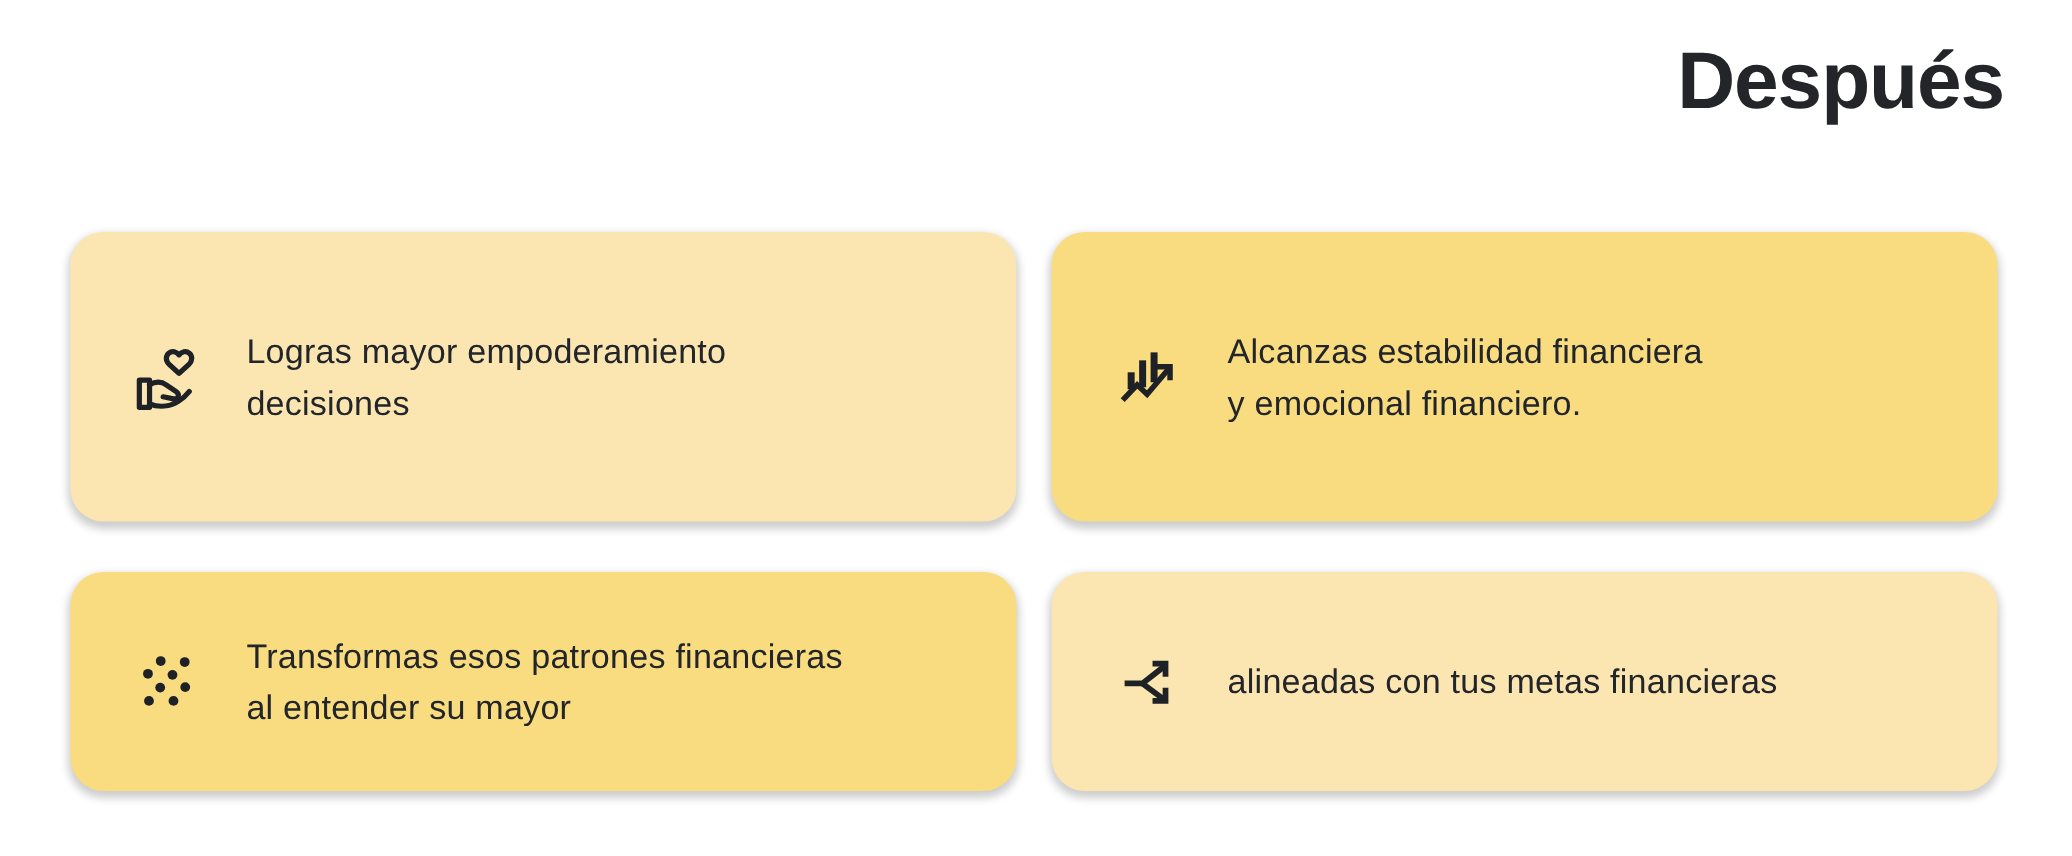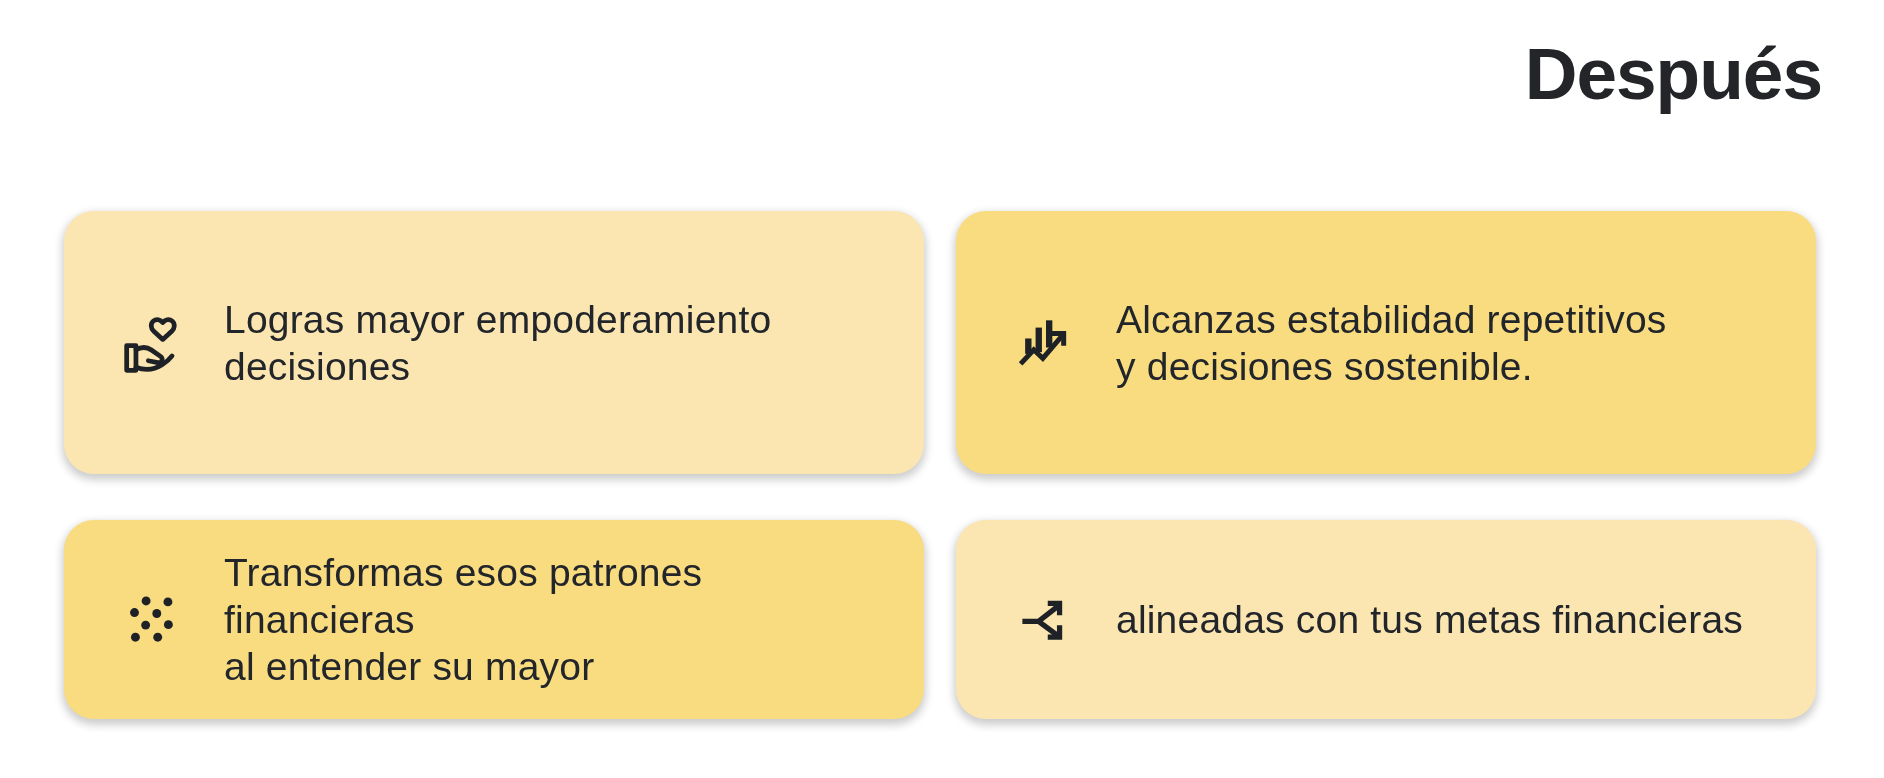--- a/index.html
+++ b/index.html
@@ -54,21 +54,21 @@
   .icon-slot{
     flex:0 0 68px;
     width:68px;
     display:flex;
     align-items:center;
     justify-content:center;
     color:var(--icon);
   }
   .icon-slot svg{display:block;}
   .card-text{
-    font-size:39px;
+    font-size:31px;
     line-height:47px;
     color:var(--text);
     letter-spacing:0.2px;
   }
   .card-text .line{display:block;}
 </style>
 </head>
 <body>
 
 <div class="stage">
@@ -100,22 +100,22 @@
             <rect x="20.5" y="15" width="7" height="27"></rect>
             <rect x="32" y="7" width="7" height="30"></rect>
           </g>
           <g fill="none" stroke="currentColor" stroke-width="5.5" stroke-linejoin="miter">
             <polyline points="4,55 18.5,39.5 28.5,49 51.5,22"></polyline>
             <path d="M38 21.5 H51.5 V35"></path>
           </g>
         </svg>
       </span>
       <p class="card-text">
-        <span class="line">Alcanzas estabilidad repetitivos</span>
-        <span class="line">y decisiones sostenible.</span>
+        <span class="line">Alcanzas estabilidad financiera</span>
+        <span class="line">y emocional financiero.</span>
       </p>
     </div>
 
     <div class="card dark">
       <span class="icon-slot">
         <svg width="52" height="52" viewBox="0 0 56 56" fill="currentColor">
           <circle cx="19.5" cy="7.5" r="4.8"></circle>
           <circle cx="43" cy="8.5" r="4.8"></circle>
           <circle cx="7" cy="20" r="4.8"></circle>
           <circle cx="31" cy="21" r="4.8"></circle>

